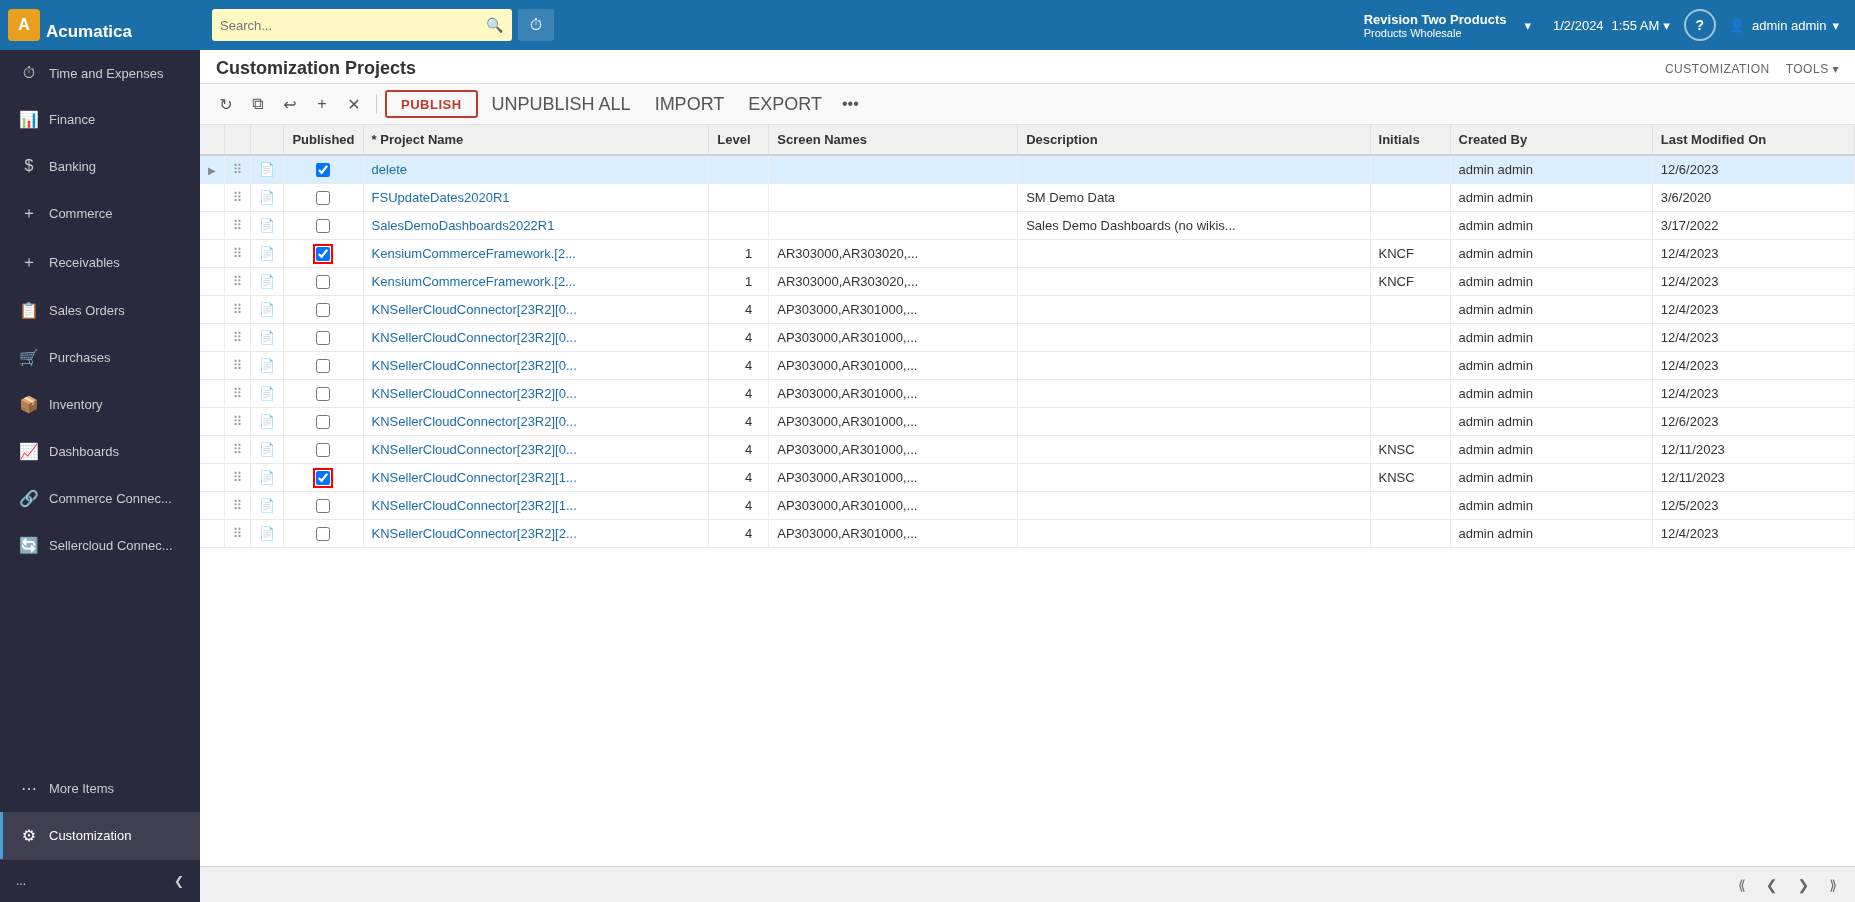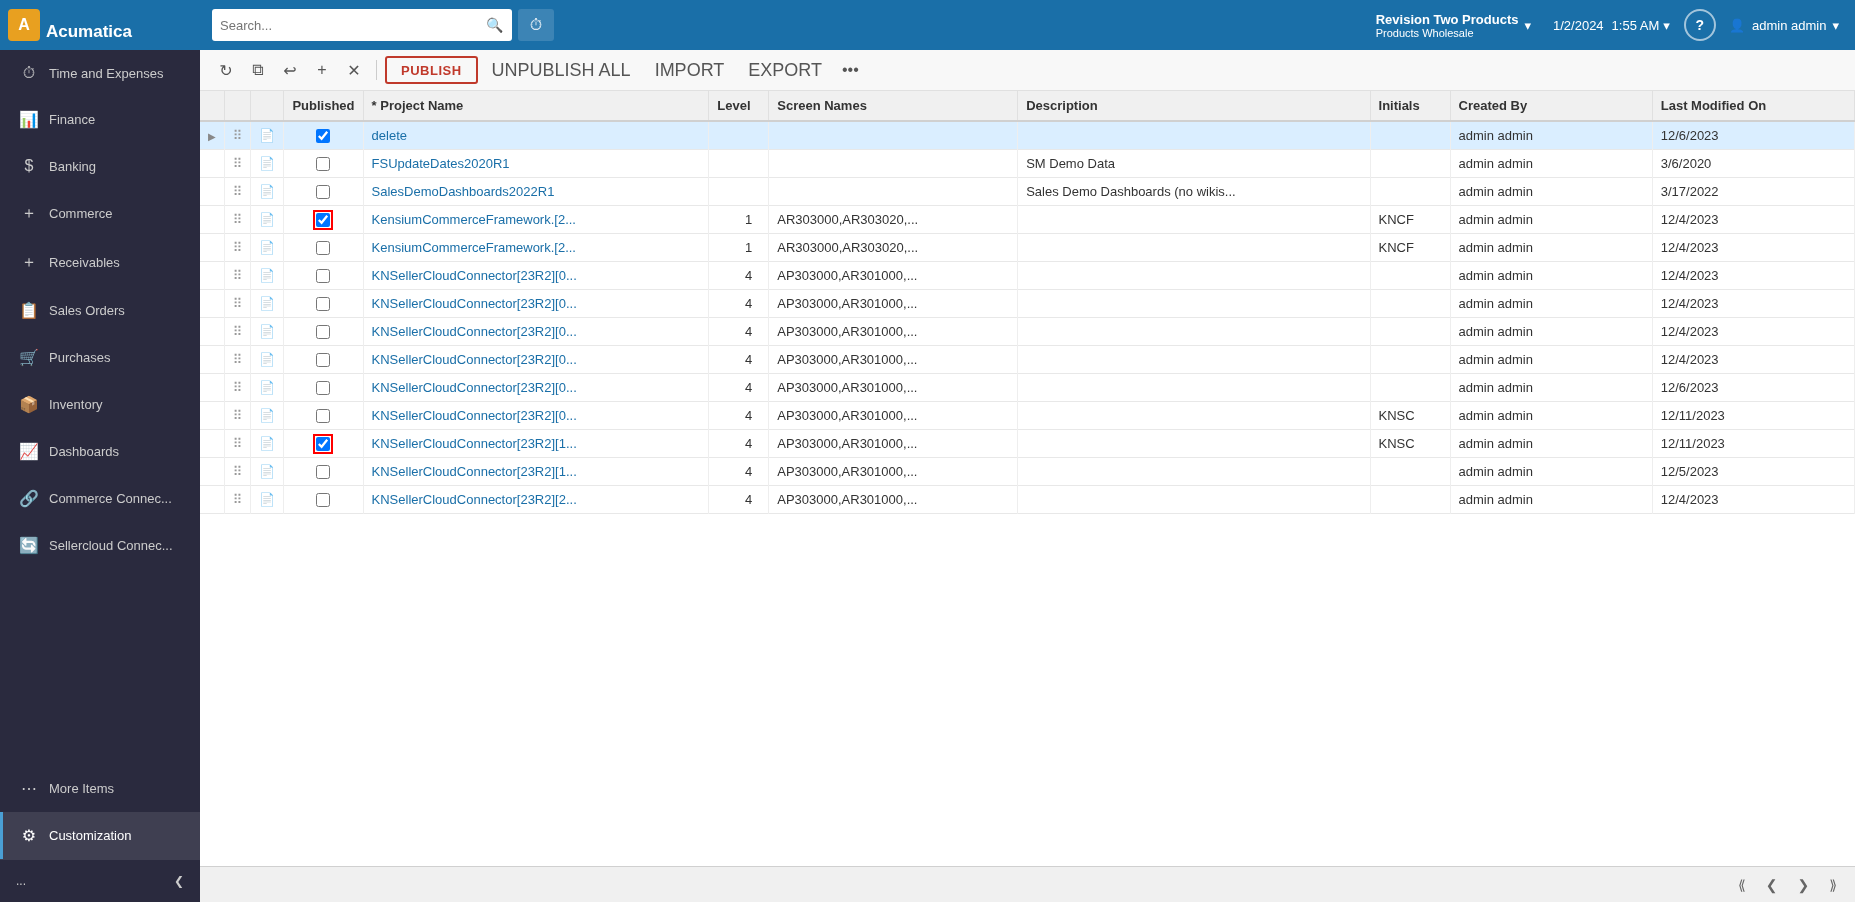--- a/index.html
+++ b/index.html
@@ -23,41 +23,41 @@
     }
     .logo-box {
       background: #e8a020;
       border-radius: 4px;
       width: 32px; height: 32px;
       display: flex; align-items: center; justify-content: center;
       color: white; font-weight: bold; font-size: 16px;
     }
     .logo-text { color: white; font-size: 17px; font-weight: bold; margin-top: 14px; }
     .search-bar {
-      background: #ffffff;
+      background: #fef9c3;
       border-radius: 3px;
       display: flex; align-items: center;
       padding: 0 8px;
       width: 300px;
       height: 32px;
     }
     .search-bar input {
       border: none; outline: none; font-size: 13px; flex: 1; background: transparent;
     }
     .search-icon { color: #888; font-size: 14px; }
     .nav-icon-btn {
       background: rgba(255,255,255,0.15);
       border: none; border-radius: 3px;
       width: 36px; height: 32px;
       display: flex; align-items: center; justify-content: center;
       cursor: pointer; color: white; font-size: 16px;
     }
     .nav-spacer { flex: 1; }
     .nav-tenant {
-      display: flex; align-items: center; gap: 6px;
+      display: flex; align-items: center; gap: 18px;
       color: white; cursor: pointer;
       padding: 4px 8px;
       border-radius: 3px;
     }
     .nav-tenant-text { display: flex; flex-direction: column; }
     .nav-tenant-name { font-size: 13px; font-weight: bold; }
     .nav-tenant-sub { font-size: 11px; }
     .nav-datetime {
       display: flex; align-items: center; gap: 4px;
       color: white; cursor: pointer;
@@ -341,20 +341,27 @@
     </div>
     <div class="sidebar-bottom">
       <span>...</span>
       <div style="flex:1"></div>
       <span>❮</span>
     </div>
   </div>
 
   <div class="content">
 
+    <div class="page-header">
+      <h1 class="page-title">Customization Projects</h1>
+      <div class="page-header-right">
+        <span class="page-header-link">CUSTOMIZATION</span>
+        <span class="page-header-link">TOOLS ▾</span>
+      </div>
+    </div>
 
     <div class="toolbar">
       <button class="tb-btn" title="Refresh">↻</button>
       <button class="tb-btn" title="Copy">⧉</button>
       <button class="tb-btn" title="Undo">↩</button>
       <button class="tb-btn" title="Add">+</button>
       <button class="tb-btn" title="Delete">✕</button>
       <div class="tb-separator"></div>
       <button class="tb-btn-label">PUBLISH</button>
       <button class="tb-btn-text">UNPUBLISH ALL</button>

